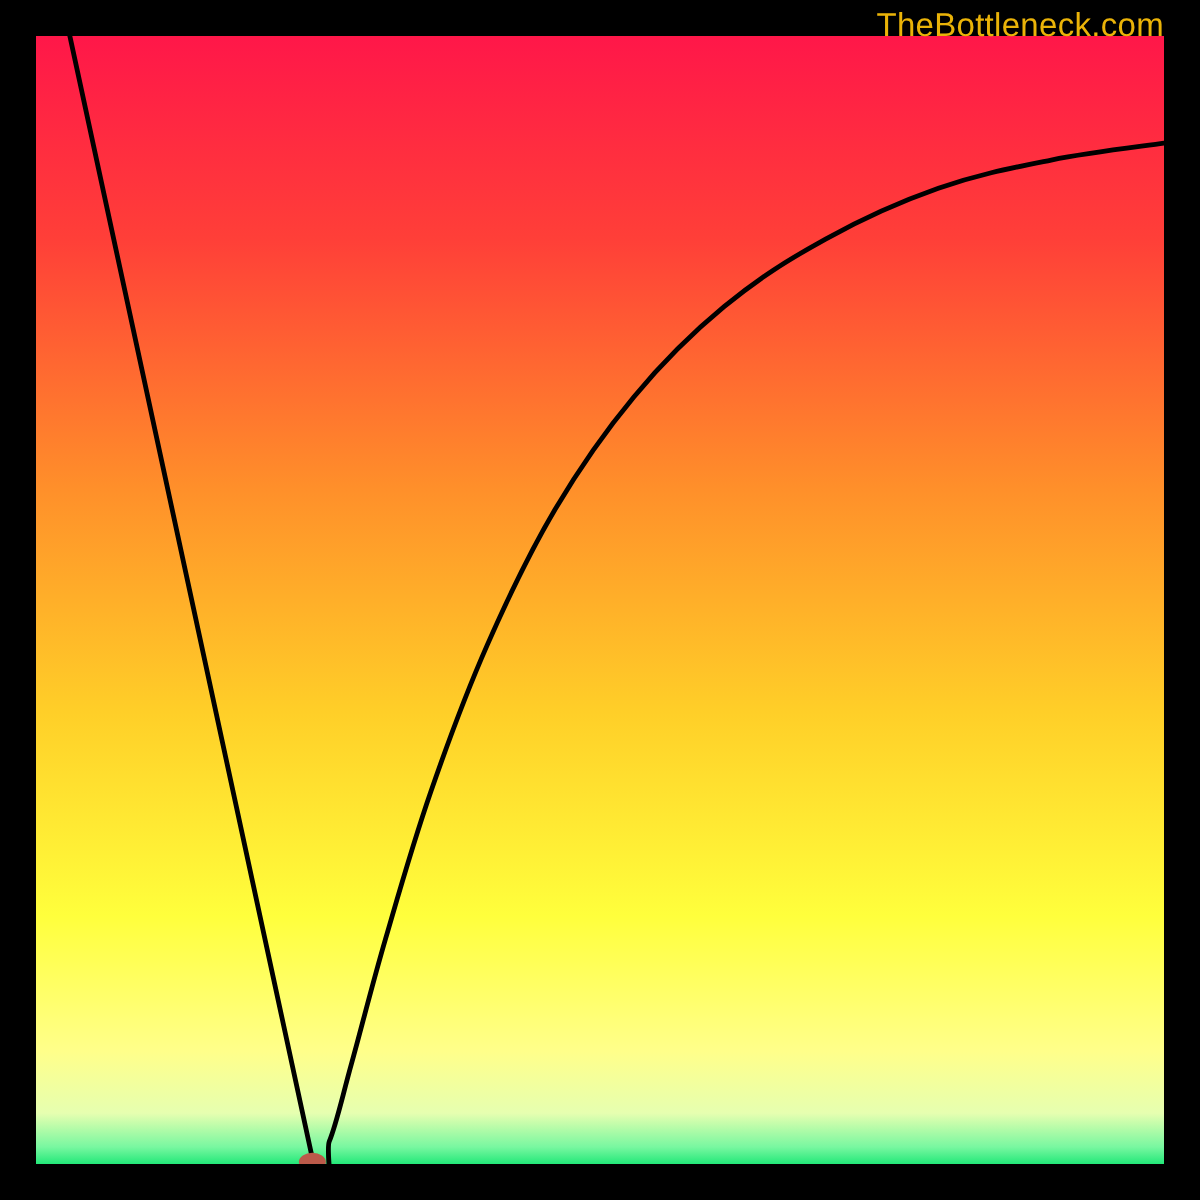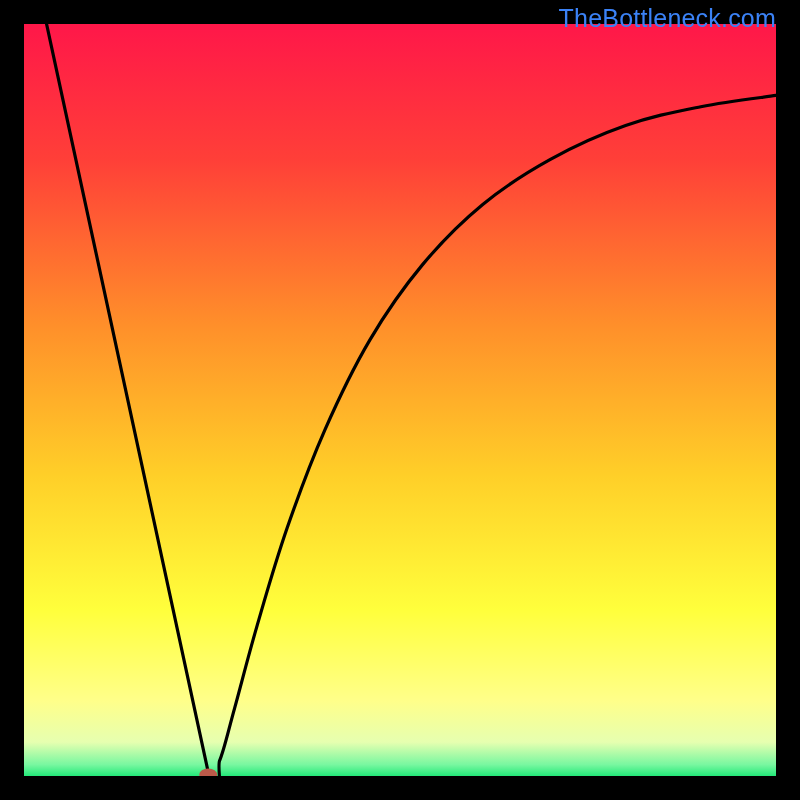--- a/index.html
+++ b/index.html
@@ -16,22 +16,22 @@
     left: 24px;
     top: 24px;
     width: 752px;
     height: 752px;
     background: #000;
   }
   .watermark {
     position: absolute;
     right: 24px;
     top: 4px;
-    color: #3b82f6;
-    font-size: 25px;
+    color: #eab308;
+    font-size: 22px;
     letter-spacing: 0.2px;
     font-weight: 500;
   }
   svg {
     display: block;
   }
 </style>
 </head>
 <body>
 

